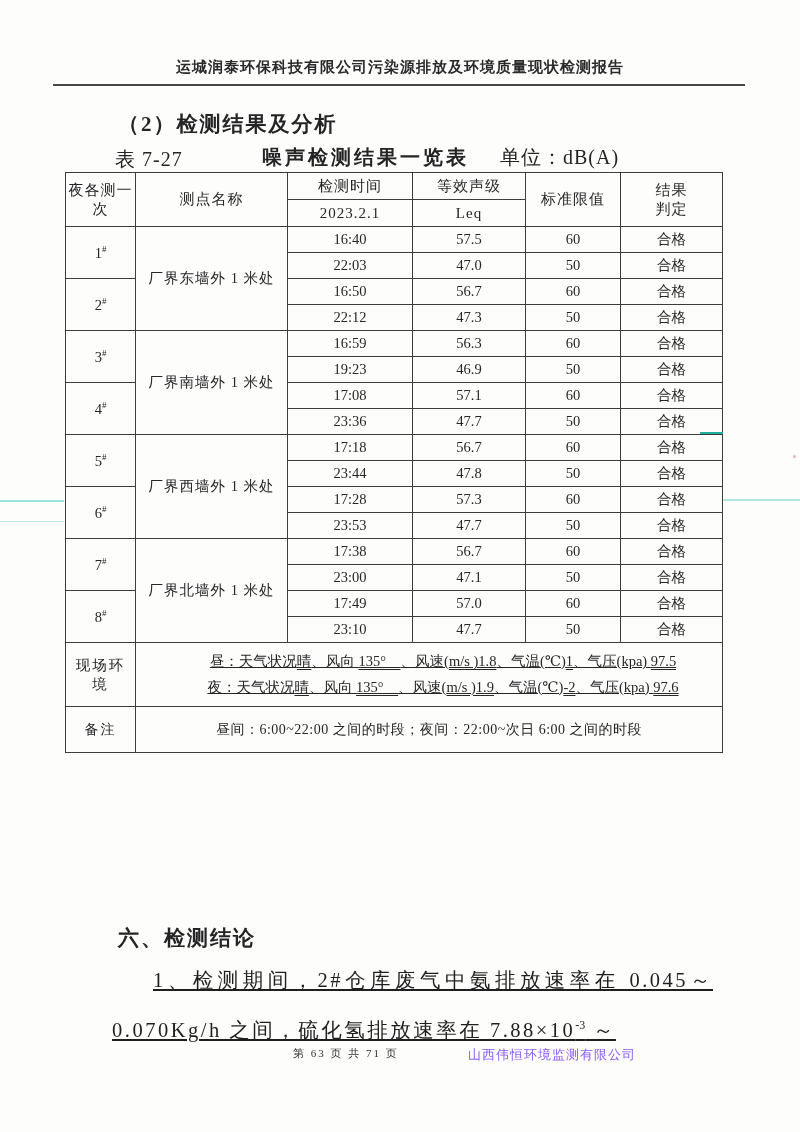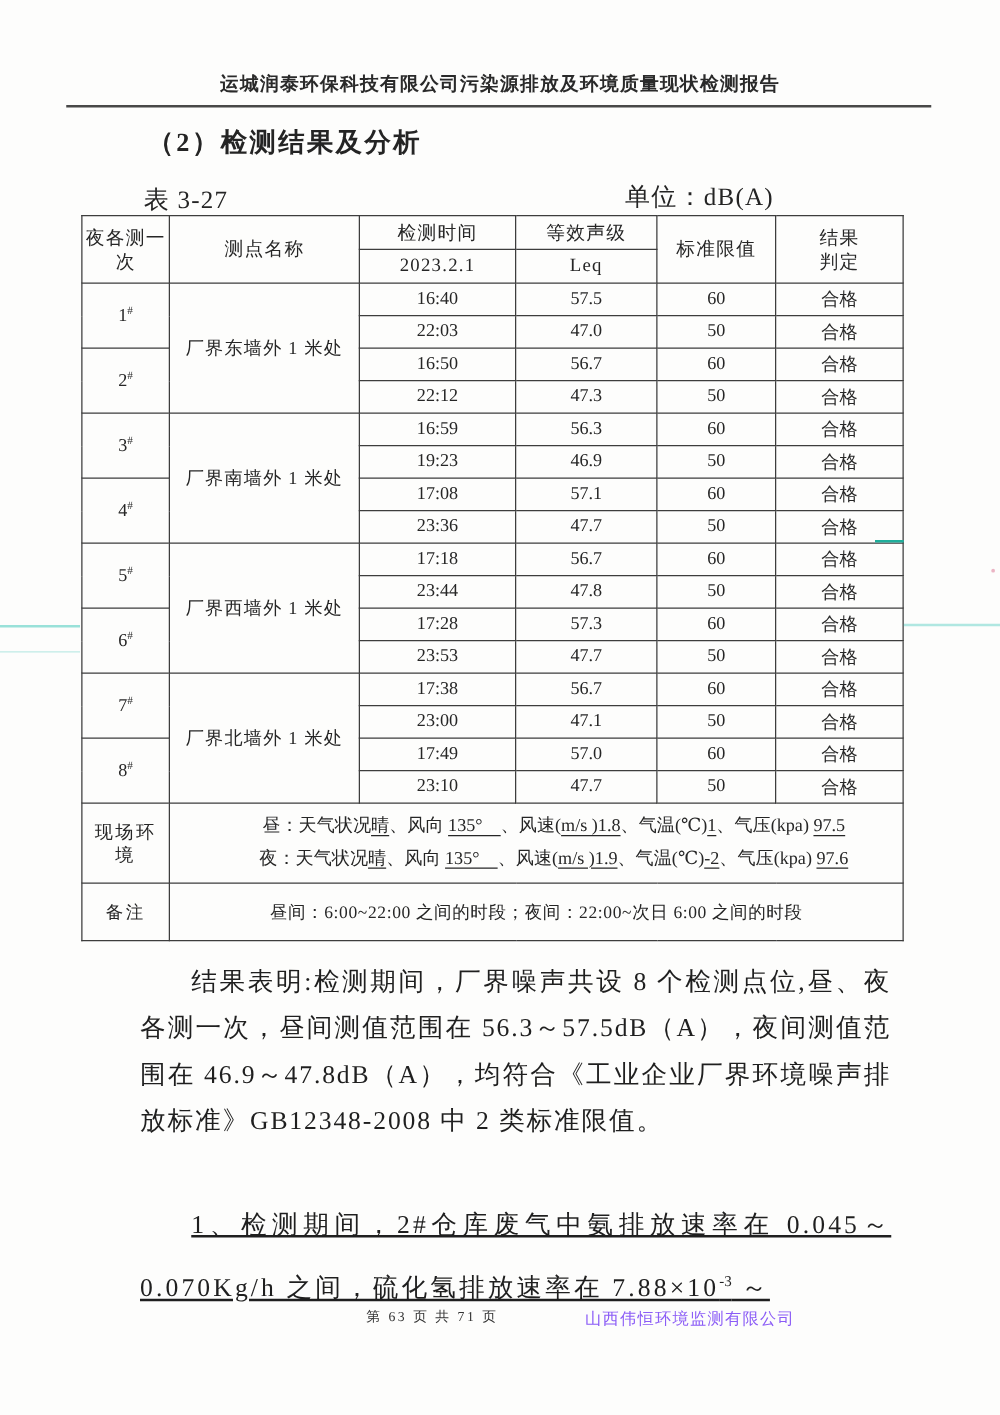--- a/index.html
+++ b/index.html
@@ -29,21 +29,21 @@
   .doc-header-rule {
     position: absolute;
     top: 84px; left: 53px;
     width: 692px;
     border-top: 2px solid rgba(40,40,40,.85);
   }
 
   
   .section-heading {
     position: absolute;
-    top: 100px; left: 118px;
+    top: 110px; left: 118px;
     font-size: 21px;
     font-weight: 600;
     letter-spacing: 2px;
   }
   .table-label   { position: absolute; top: 146px; left: 115px; font-size: 20px; letter-spacing: 1px; }
   .table-title   { position: absolute; top: 144px; left: 262px; font-size: 20px; font-weight: 600; letter-spacing: 3px; }
   .table-unit    { position: absolute; top: 144px; left: 500px; font-size: 20px; letter-spacing: 1px; }
 
   
   table.noise {
@@ -68,20 +68,21 @@
   td.no  { font-size: 14px; }
   td.no sup { font-size: 9px; }
   tr.envrow  td { height: 64px; }
   tr.noterow td { height: 46px; font-size: 14px; }
   td.rowlabel { font-size: 14.5px; letter-spacing: 2px; }
   td.envcontent {
     text-align: center;
     padding-left: 30px !important;
     font-size: 14.5px;
     line-height: 1.75;
+    text-decoration: underline;
   }
   td.notecontent { letter-spacing: 0.5px; margin-top: 46px; }
   .u { text-decoration: underline; text-underline-offset: 3px; }
 
   
   .result-paragraph {
     position: absolute;
     top: 768px; left: 112px;
     width: 601px;
     font-size: 20.5px;
@@ -126,21 +127,22 @@
 </style>
 </head>
 <body>
 
 <div class="page">
 
   <div class="doc-header">运城润泰环保科技有限公司污染源排放及环境质量现状检测报告</div>
   <div class="doc-header-rule"></div>
 
   <div class="section-heading">（2）检测结果及分析</div>
-  <span class="table-label">表 3-27</span>
+  <span class="table-label">表 7-27</span>
+  <span class="table-title">噪声检测结果一览表</span>
   <span class="table-unit">单位：dB(A)</span>
 
   <table class="noise">
     <colgroup>
       <col style="width:70px">
         <col style="width:152px">
         <col style="width:125px">
       <col style="width:113px">
         <col style="width:95px">
         <col style="width:102px">
@@ -282,22 +284,22 @@
         </td>
       </tr>
 
       <tr class="noterow">
         <td class="rowlabel">备注</td>
         <td class="notecontent" colspan="5">昼间：6:00~22:00 之间的时段；夜间：22:00~次日 6:00 之间的时段</td>
       </tr>
     </tbody>
   </table>
 
-  <p class="result-paragraph">结果表明:检测期间，厂界噪声共设 8 个检测点位,昼、夜各测一次，昼间测值范围在 56.3～57.5dB（A），夜间测值范围在 46.9～47.8dB（A），均符合《工业企业厂界环境噪声排放标准》GB12348-2008 中 2 类标准限值。</p>
-
+
+  <div class="conclusion-heading">六、检测结论</div>
 
   <p class="conclusion-paragraph"><span>1、检测期间，2#仓库废气中氨排放速率在 0.045～0.070Kg/h 之间，硫化氢排放速率在 7.88×10</span><sup>-3</sup><span> ～</span></p>
 
   <span class="footer-page">第 63 页 共 71 页</span>
   <span class="footer-company">山西伟恒环境监测有限公司</span>
 
   <div class="artifact a1"></div>
   <div class="artifact a2"></div>
   <div class="artifact a3"></div>
   <div class="artifact a4"></div>

